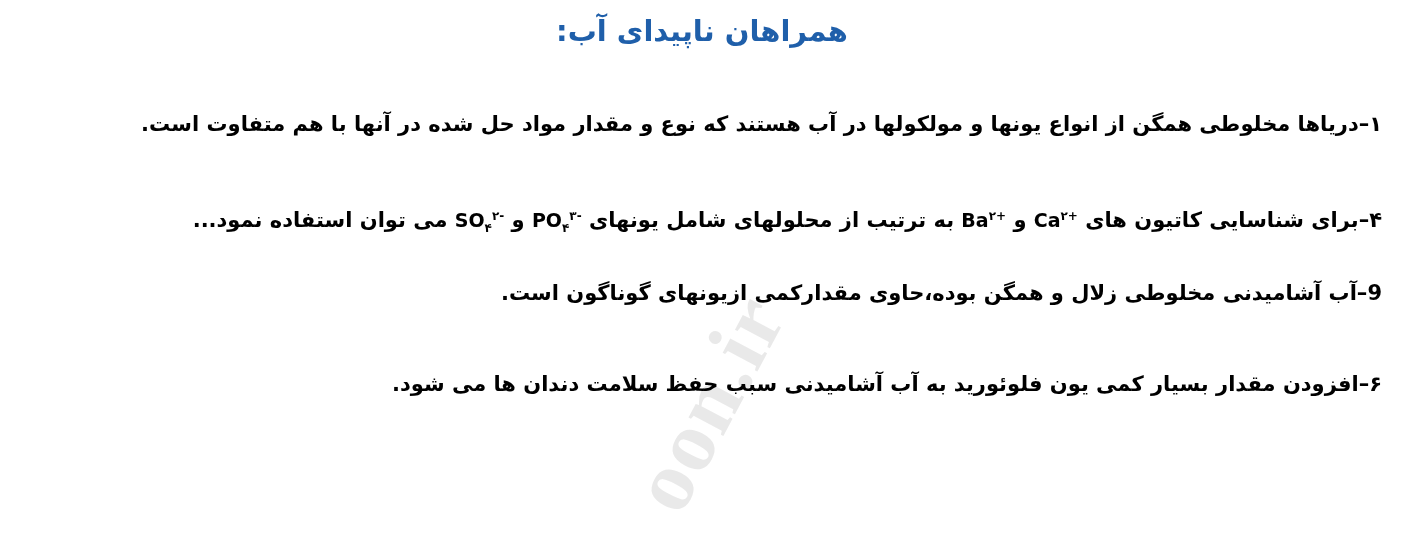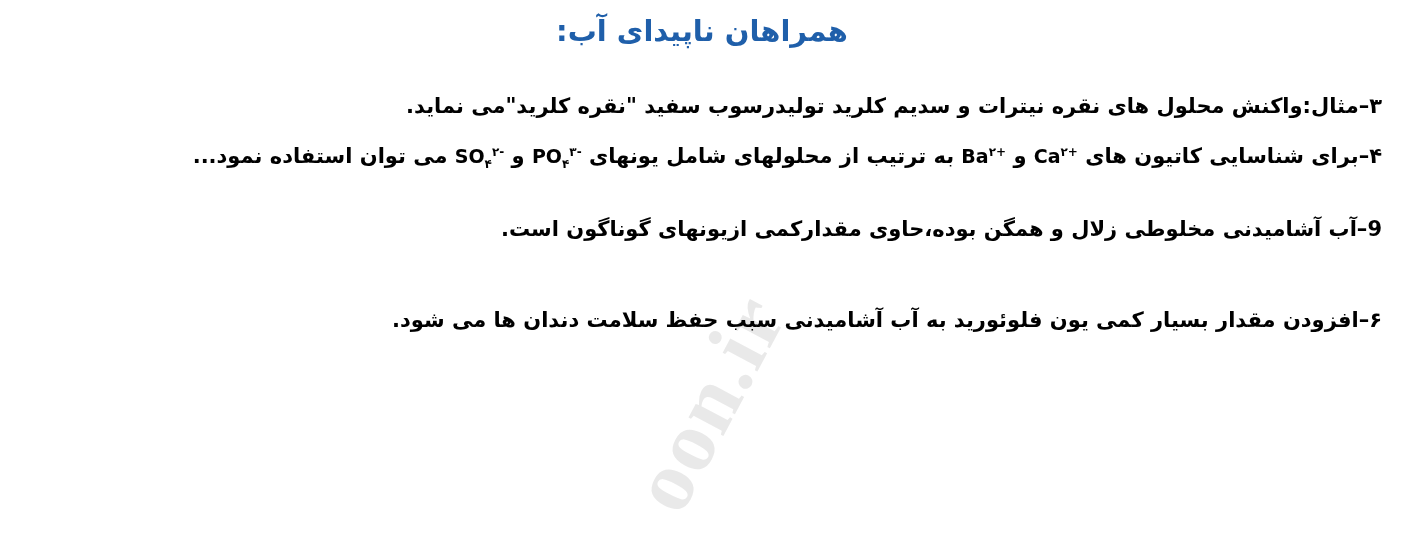--- a/index.html
+++ b/index.html
@@ -68,21 +68,21 @@
     text-align: right;
     line-height: 1.25;
     direction: rtl;
     white-space: nowrap;
   }
 
   
   .l1 { margin-top: 62px; }
   .l2 { margin-top: 44px; }
   .l3 { margin-top: 44px; }
-  .l4 { margin-top: 24px; }
+  .l4 { margin-top: 70px; }
   .l5 { margin-top: 44px; }
   .l6 { margin-top: 65px; }
 
   .formula {
     direction: ltr;
     unicode-bidi: isolate;
     font-family: "DejaVu Sans", "Liberation Sans", sans-serif;
     font-weight: 700;
     font-size: 19px;
   }
@@ -95,23 +95,23 @@
 <body>
 
 <div class="watermark">oon.ir</div>
 
 <div class="page">
 
   <h1 class="slide-title">همراهان ناپیدای آب:</h1>
 
   <div class="body-list">
 
+    <div class="line l1">۱–دریاها مخلوطی همگن از انواع یونها و مولکولها در آب هستند که نوع و مقدار مواد حل شده در آنها با هم متفاوت است.</div>
 
 
-    <div class="line l3">۳–مثال:واکنش محلول های نقره نیترات و سدیم کلرید تولیدرسوب سفید "نقره کلرید"می نماید.</div>
 
     <div class="line l4">
       <span>۴–برای شناسایی کاتیون های</span>
       <span class="formula"><span>Ca</span><sup>۲+</sup></span>
       <span>و</span>
       <span class="formula"><span>Ba</span><sup>۲+</sup></span>
       <span>به ترتیب از محلولهای شامل یونهای</span>
       <span class="formula"><span>PO</span><sub>۴</sub><sup>۳-</sup></span>
       <span>و</span>
       <span class="formula"><span>SO</span><sub>۴</sub><sup>۲-</sup></span>

